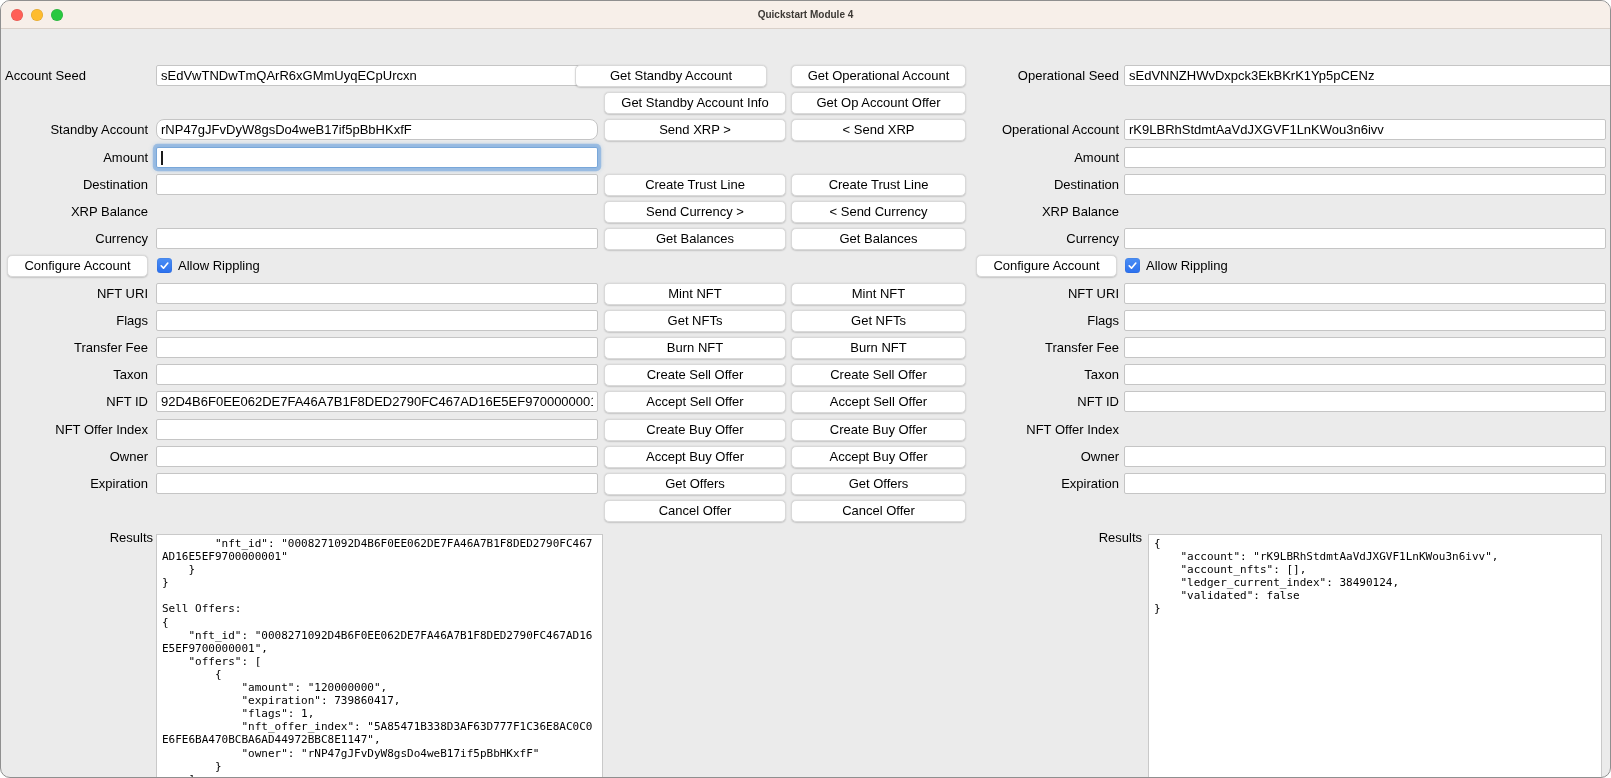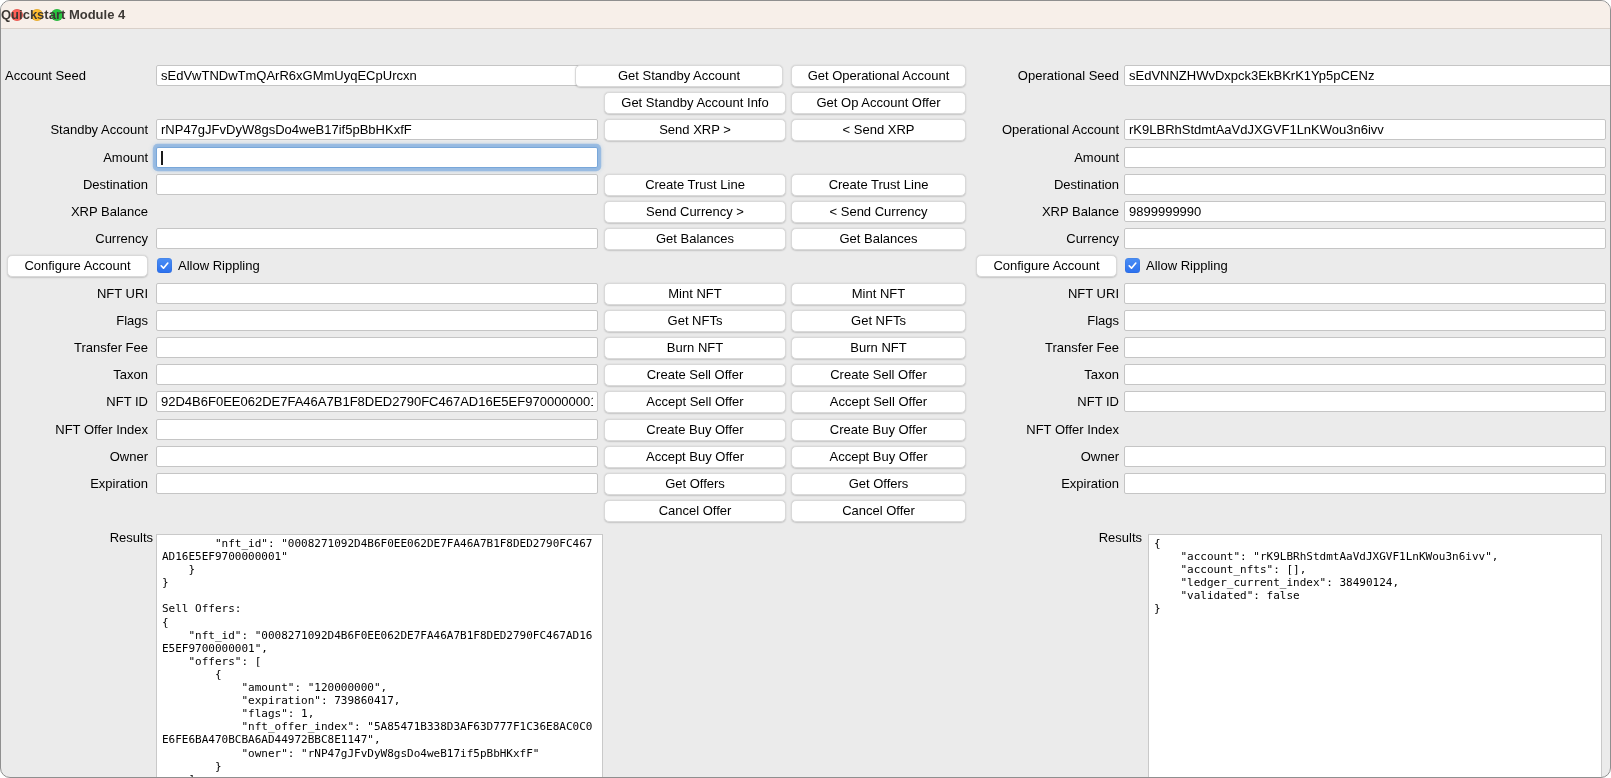--- a/index.html
+++ b/index.html
@@ -12,21 +12,21 @@
     position:absolute;inset:0;box-sizing:border-box;
     border:1px solid #8f8f8f;border-radius:10px;overflow:hidden;
     background:#ebebeb;
   }
   .titlebar{
     position:relative;height:27px;background:#f7efe9;
     border-bottom:1px solid #d9d0c9;
   }
   .titlebar .title{
     position:absolute;left:0;right:0;top:0;height:27px;line-height:28px;
-    font-size:13px;font-weight:700;color:#3d3935;
+    text-align:center;font-size:10px;font-weight:700;color:#3d3935;
   }
   .lights{position:absolute;left:10px;top:8px;display:flex;gap:8px;}
   .light{width:12px;height:12px;border-radius:50%;box-shadow:inset 0 0 0 .5px rgba(0,0,0,.15);}
   .content{position:absolute;top:28px;left:0;right:0;bottom:0;}
   .lbl{
     position:absolute;height:21px;line-height:21px;font-size:13px;color:#000;
     white-space:nowrap;
   }
   .entry{
     position:absolute;height:21px;background:#fff;
@@ -72,21 +72,21 @@
         <div class="light" style="background: rgb(255, 95, 87);"></div>
         <div class="light" style="background: rgb(254, 188, 46);"></div>
         <div class="light" style="background: rgb(40, 200, 64);"></div>
       </div>
     <div class="title">Quickstart Module 4</div>
   </div>
   <div class="content" id="content">
       <div class="lbl" style="left: 4px; top: 36px; width: 143px; text-align: left;">Account Seed</div>
       <div class="entry" style="left: 155px; top: 36px; width: 442px;"><input type="text" value="sEdVwTNDwTmQArR6xGMmUyqECpUrcxn" style=""></div>
       <div class="lbl" style="left: 4px; top: 90.4px; width: 143px; text-align: right;">Standby Account</div>
-      <div class="entry" style="left: 155px; top: 90.4px; width: 442px;"><input type="text" value="rNP47gJFvDyW8gsDo4weB17if5pBbHKxfF" style=""></div>
+      <div class="entry" style="left: 155px; top: 90.4px; width: 442px; border-radius: 8px;"><input type="text" value="rNP47gJFvDyW8gsDo4weB17if5pBbHKxfF" style=""></div>
       <div class="lbl" style="left: 4px; top: 117.6px; width: 143px; text-align: right;">Amount</div>
       <div class="entry focused" style="left: 155px; top: 117.6px; width: 442px;"><input type="text" value="" style=""><span class="caret"></span></div>
       <div class="lbl" style="left: 4px; top: 144.8px; width: 143px; text-align: right;">Destination</div>
       <div class="entry" style="left: 155px; top: 144.8px; width: 442px;"><input type="text" value="" style=""></div>
       <div class="lbl" style="left: 4px; top: 172px; width: 143px; text-align: right;">XRP Balance</div>
       <div class="lbl" style="left: 4px; top: 199.2px; width: 143px; text-align: right;">Currency</div>
       <div class="entry" style="left: 155px; top: 199.2px; width: 442px;"><input type="text" value="" style=""></div>
       <div class="lbl" style="left: 4px; top: 253.6px; width: 143px; text-align: right;">NFT URI</div>
       <div class="entry" style="left: 155px; top: 253.6px; width: 442px;"><input type="text" value="" style=""></div>
       <div class="lbl" style="left: 4px; top: 280.8px; width: 143px; text-align: right;">Flags</div>
@@ -133,21 +133,20 @@
 }</pre>
       <div class="lbl" style="left: 953px; top: 36px; width: 165px; text-align: right;">Operational Seed</div>
       <div class="entry" style="left: 1123px; top: 36px; width: 576px;"><input type="text" value="sEdVNNZHWvDxpck3EkBKrK1Yp5pCENz" style=""></div>
       <div class="lbl" style="left: 953px; top: 90.4px; width: 165px; text-align: right;">Operational Account</div>
       <div class="entry" style="left: 1123px; top: 90.4px; width: 482px;"><input type="text" value="rK9LBRhStdmtAaVdJXGVF1LnKWou3n6ivv" style=""></div>
       <div class="lbl" style="left: 953px; top: 117.6px; width: 165px; text-align: right;">Amount</div>
       <div class="entry" style="left: 1123px; top: 117.6px; width: 482px;"><input type="text" value="" style=""></div>
       <div class="lbl" style="left: 953px; top: 144.8px; width: 165px; text-align: right;">Destination</div>
       <div class="entry" style="left: 1123px; top: 144.8px; width: 482px;"><input type="text" value="" style=""></div>
       <div class="lbl" style="left: 953px; top: 172px; width: 165px; text-align: right;">XRP Balance</div>
-      <div class="entry" style="left: 1123px; top: 172px; width: 482px;"><input type="text" value="9899999990" style=""></div>
       <div class="lbl" style="left: 953px; top: 199.2px; width: 165px; text-align: right;">Currency</div>
       <div class="entry" style="left: 1123px; top: 199.2px; width: 482px;"><input type="text" value="" style=""></div>
       <div class="lbl" style="left: 953px; top: 253.6px; width: 165px; text-align: right;">NFT URI</div>
       <div class="entry" style="left: 1123px; top: 253.6px; width: 482px;"><input type="text" value="" style=""></div>
       <div class="lbl" style="left: 953px; top: 280.8px; width: 165px; text-align: right;">Flags</div>
       <div class="entry" style="left: 1123px; top: 280.8px; width: 482px;"><input type="text" value="" style=""></div>
       <div class="lbl" style="left: 953px; top: 308px; width: 165px; text-align: right;">Transfer Fee</div>
       <div class="entry" style="left: 1123px; top: 308px; width: 482px;"><input type="text" value="" style=""></div>
       <div class="lbl" style="left: 953px; top: 335.2px; width: 165px; text-align: right;">Taxon</div>
       <div class="entry" style="left: 1123px; top: 335.2px; width: 482px;"><input type="text" value="" style=""></div>
@@ -165,21 +164,21 @@
         </svg>
       </div>
       <div class="cb-label" style="left: 1145px; top: 226.4px;">Allow Rippling</div>
       <div class="lbl" style="left: 955px; top: 498px; width: 186px; text-align: right;">Results</div>
       <pre class="results" style="left: 1147px; top: 505px; width: 454px; height: 265px;">{
     "account": "rK9LBRhStdmtAaVdJXGVF1LnKWou3n6ivv",
     "account_nfts": [],
     "ledger_current_index": 38490124,
     "validated": false
 }</pre>
-      <button class="btn" style="left: 574px; top: 36px; width: 208px;">Get Standby Account</button>
+      <button class="btn" style="left: 574px; top: 36px; width: 192px;">Get Standby Account</button>
       <button class="btn" style="left: 603px; top: 63.2px; width: 182px;">Get Standby Account Info</button>
       <button class="btn" style="left: 603px; top: 90.4px; width: 182px;">Send XRP &gt;</button>
       <button class="btn" style="left: 603px; top: 144.8px; width: 182px;">Create Trust Line</button>
       <button class="btn" style="left: 603px; top: 172px; width: 182px;">Send Currency &gt;</button>
       <button class="btn" style="left: 603px; top: 199.2px; width: 182px;">Get Balances</button>
       <button class="btn" style="left: 603px; top: 253.6px; width: 182px;">Mint NFT</button>
       <button class="btn" style="left: 603px; top: 280.8px; width: 182px;">Get NFTs</button>
       <button class="btn" style="left: 603px; top: 308px; width: 182px;">Burn NFT</button>
       <button class="btn" style="left: 603px; top: 335.2px; width: 182px;">Create Sell Offer</button>
       <button class="btn" style="left: 603px; top: 362.4px; width: 182px;">Accept Sell Offer</button>

